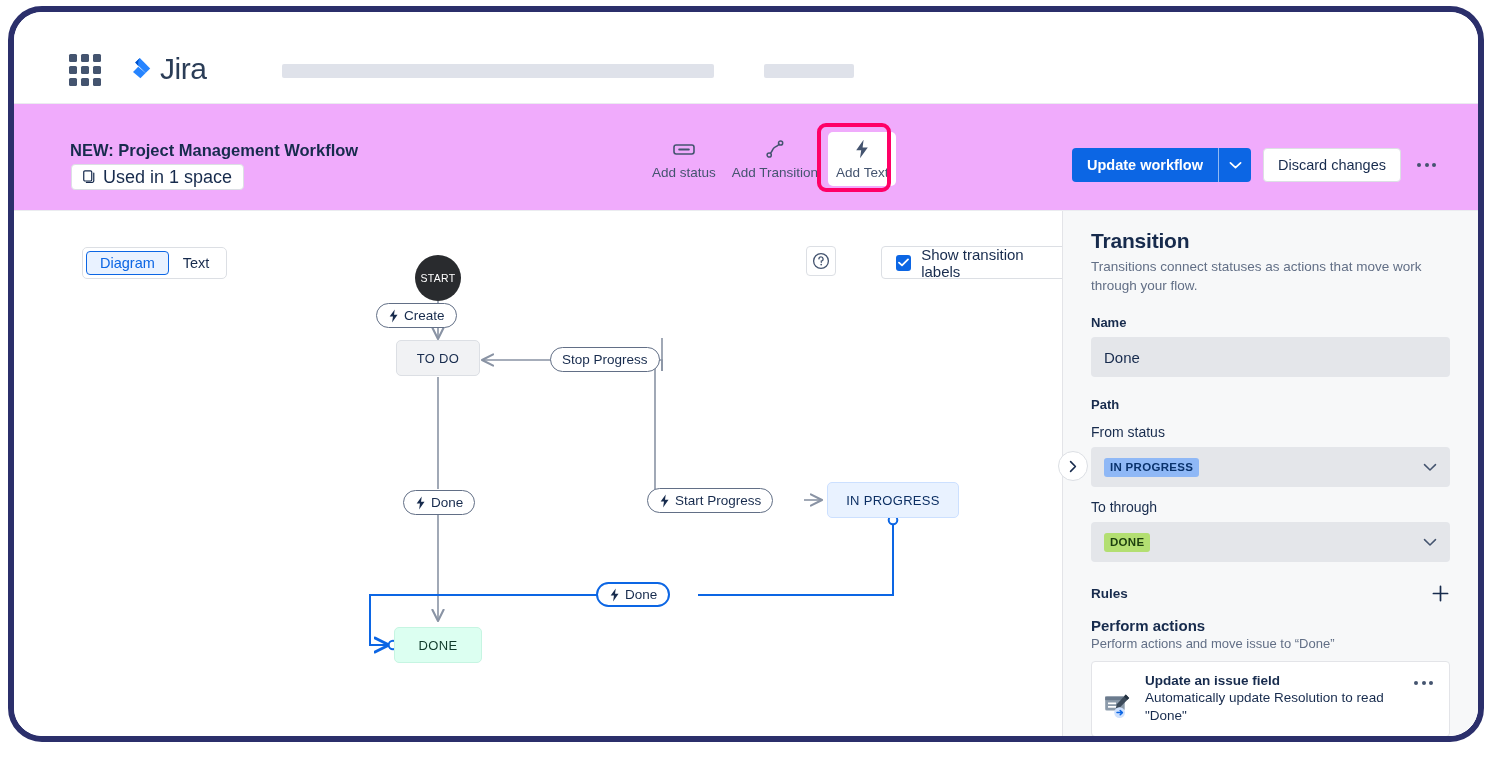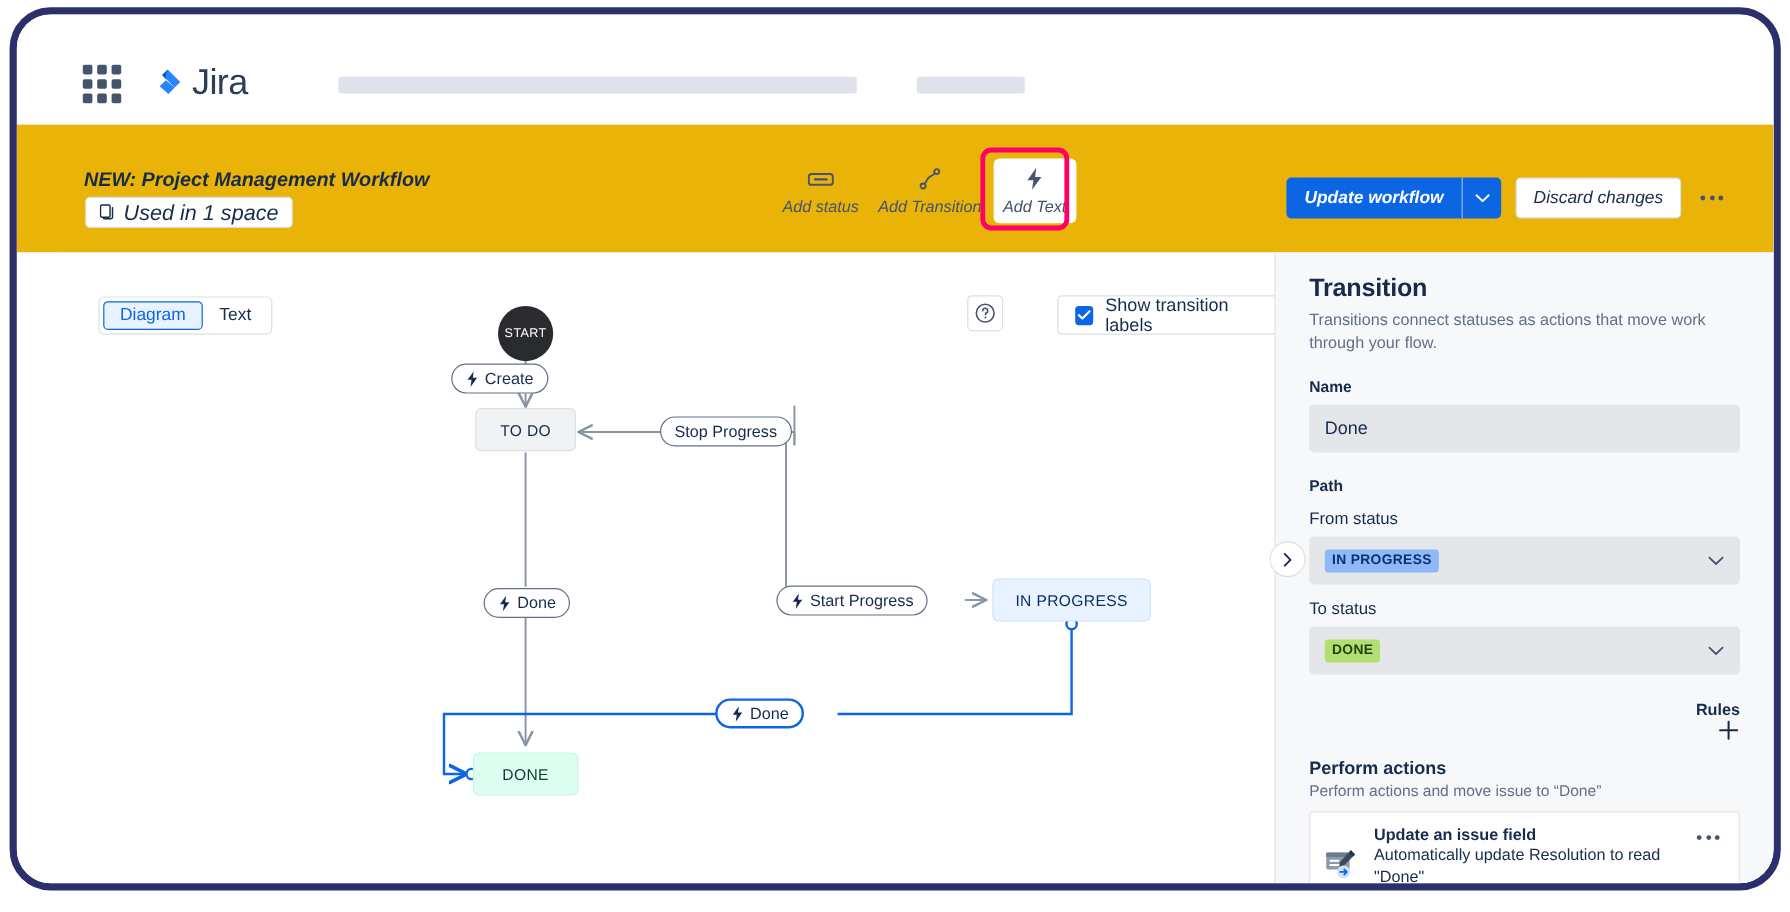--- a/index.html
+++ b/index.html
@@ -93,24 +93,23 @@
     background: #dfe2ea;
     border-radius: 2px;
   }
 
   
   .headerbar {
     position: absolute;
     left: 0; top: 92px;
     width: 100%;
     height: 107px;
-    background: #eab308;
+    background: #f0abfc;
     border-bottom: 1px solid #ebecf0;
     box-sizing: border-box;
-    font-style: italic;
   }
   .wf-title {
     position: absolute;
     left: 56px; top: 37px;
     font-size: 16.5px;
     font-weight: bold;
     color: #172b4d;
   }
   .used-in-chip {
     position: absolute;
@@ -442,21 +441,21 @@
     border-radius: 3px;
     font-size: 11.5px;
     font-weight: bold;
     letter-spacing: .3px;
   }
   .loz-blue { background: #8fb8f6; color: #09326c; }
   .loz-green { background: #b3df72; color: #1c3f0e; }
 
   .rules-row {
     margin-top: 22px;
-    display: flex; align-items: flex-end; justify-content: space-between; flex-direction: column;
+    display: flex; align-items: center; justify-content: space-between;
   }
   .rules-row .t { font-size: 13.5px; font-weight: bold; color: #172b4d; }
   .plus-btn { cursor: pointer; display:flex; }
 
   .perform-title {
     margin-top: 14px;
     font-size: 15px;
     font-weight: bold;
     color: #172b4d;
   }
@@ -687,21 +686,21 @@
       <div class="field-label">Path</div>
 
       <div class="field-label small">From status</div>
       <div class="select-box">
         <span class="lozenge loz-blue">IN PROGRESS</span>
         <svg width="14" height="9" viewBox="0 0 14 9">
           <path d="M1.5 1.6 L7 7 L12.5 1.6" fill="none" stroke="#44546f" stroke-width="1.5" stroke-linecap="round" stroke-linejoin="round"></path>
         </svg>
       </div>
 
-      <div class="field-label small">To status</div>
+      <div class="field-label small">To through</div>
       <div class="select-box">
         <span class="lozenge loz-green">DONE</span>
         <svg width="14" height="9" viewBox="0 0 14 9">
           <path d="M1.5 1.6 L7 7 L12.5 1.6" fill="none" stroke="#44546f" stroke-width="1.5" stroke-linecap="round" stroke-linejoin="round"></path>
         </svg>
       </div>
 
       <div class="rules-row">
         <span class="t">Rules</span>
         <span class="plus-btn">

